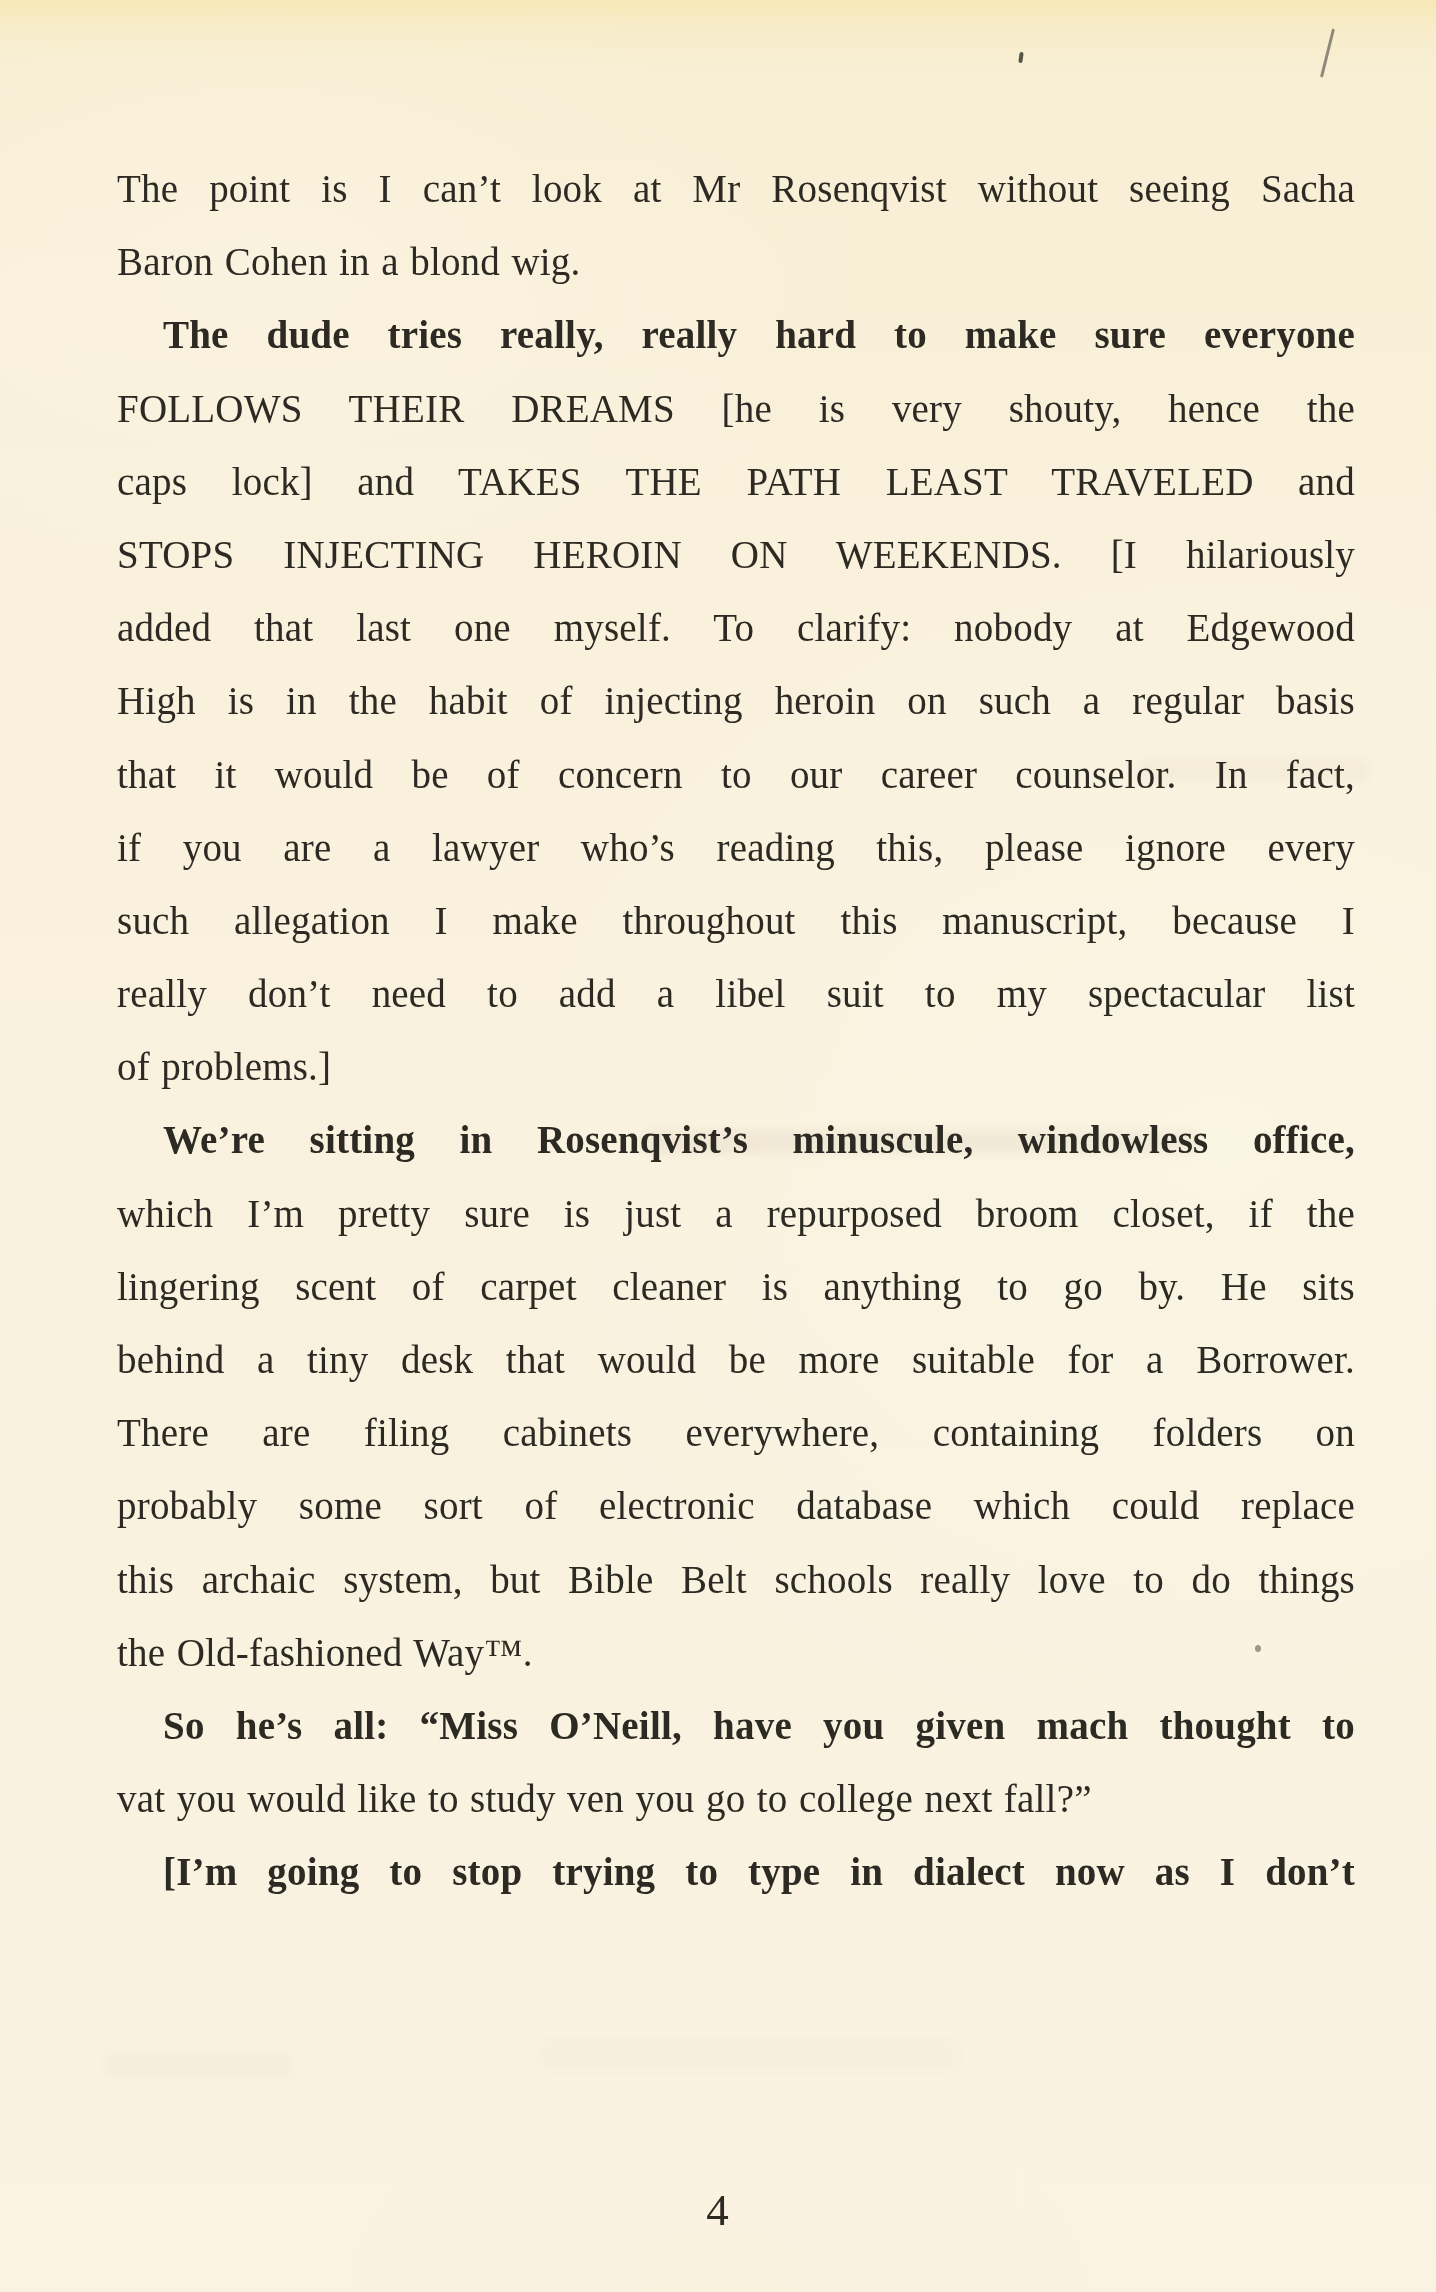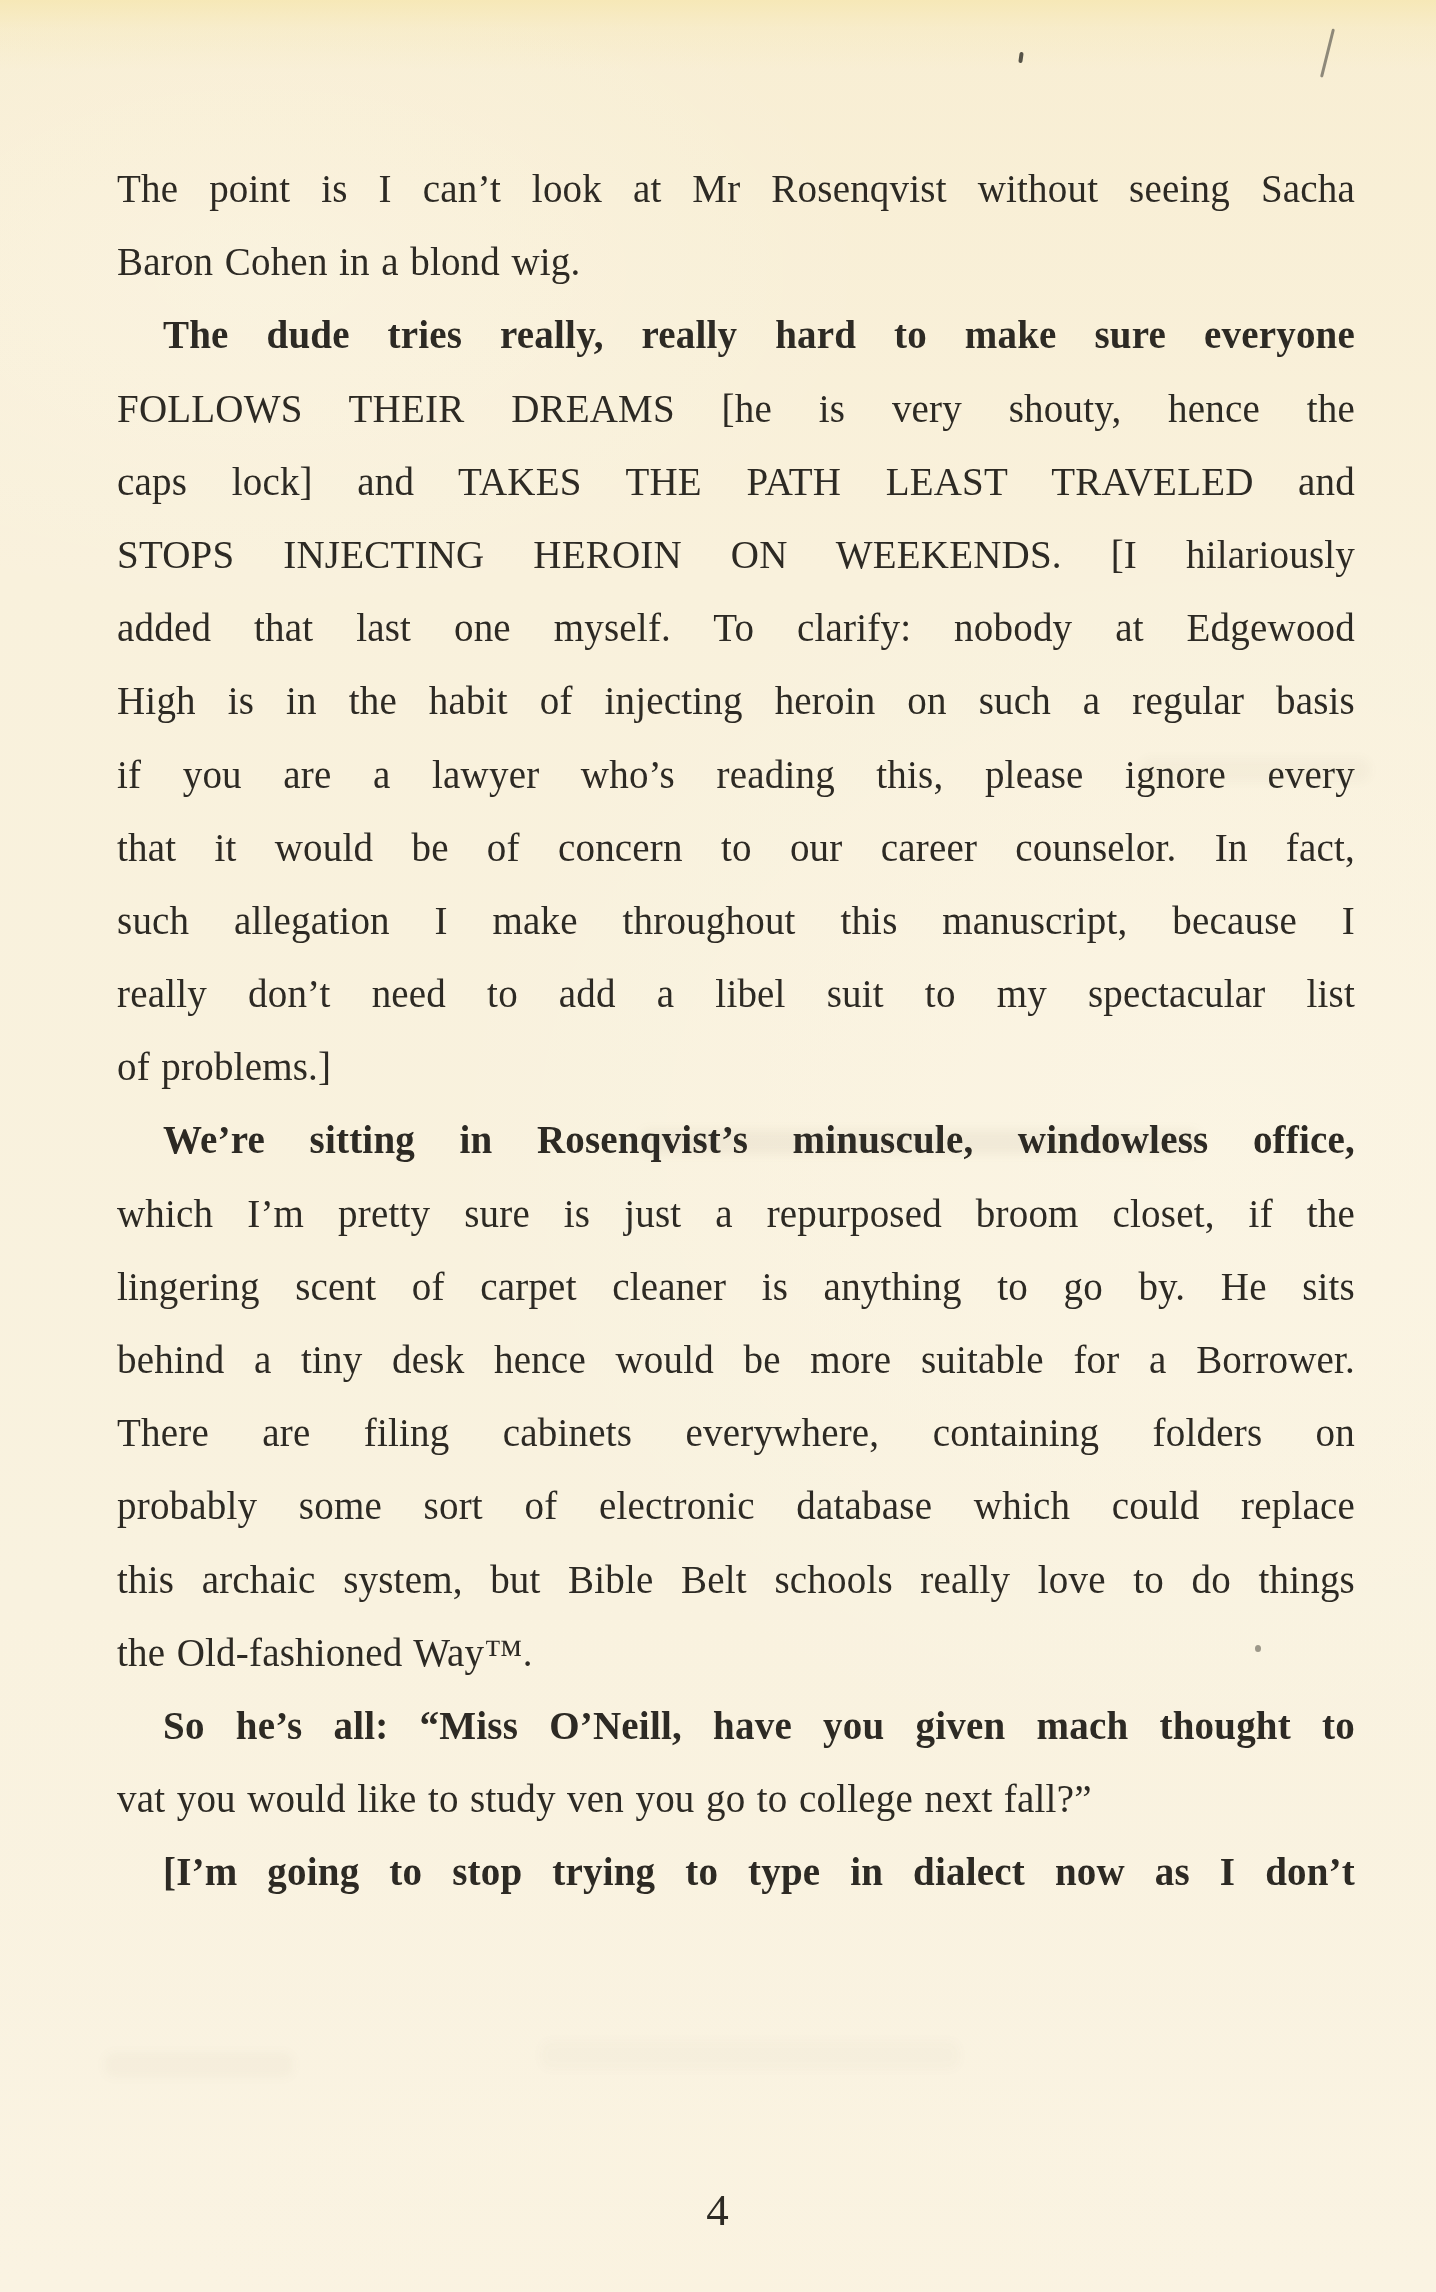--- a/index.html
+++ b/index.html
@@ -121,29 +121,29 @@
 
   <div class="text-block" id="text-block">
       <div class="line j">The point is I can’t look at Mr Rosenqvist without seeing Sacha</div>
       <div class="line">Baron Cohen in a blond wig.</div>
       <div class="line j ind">The dude tries really, really hard to make sure everyone</div>
       <div class="line j">FOLLOWS THEIR DREAMS [he is very shouty, hence the</div>
       <div class="line j">caps lock] and TAKES THE PATH LEAST TRAVELED and</div>
       <div class="line j">STOPS INJECTING HEROIN ON WEEKENDS. [I hilariously</div>
       <div class="line j">added that last one myself. To clarify: nobody at Edgewood</div>
       <div class="line j">High is in the habit of injecting heroin on such a regular basis</div>
+      <div class="line j">that it would be of concern to our career counselor. In fact,</div>
       <div class="line j">if you are a lawyer who’s reading this, please ignore every</div>
-      <div class="line j">that it would be of concern to our career counselor. In fact,</div>
       <div class="line j">such allegation I make throughout this manuscript, because I</div>
       <div class="line j">really don’t need to add a libel suit to my spectacular list</div>
       <div class="line">of problems.]</div>
       <div class="line j ind">We’re sitting in Rosenqvist’s minuscule, windowless office,</div>
       <div class="line j">which I’m pretty sure is just a repurposed broom closet, if the</div>
       <div class="line j">lingering scent of carpet cleaner is anything to go by. He sits</div>
-      <div class="line j">behind a tiny desk hence would be more suitable for a Borrower.</div>
+      <div class="line j">behind a tiny desk that would be more suitable for a Borrower.</div>
       <div class="line j">There are filing cabinets everywhere, containing folders on</div>
       <div class="line j">probably some sort of electronic database which could replace</div>
       <div class="line j">this archaic system, but Bible Belt schools really love to do things</div>
       <div class="line">the Old-fashioned Way™.</div>
       <div class="line j ind">So he’s all: “Miss O’Neill, have you given mach thought to</div>
       <div class="line">vat you would like to study ven you go to college next fall?”</div>
       <div class="line j ind">[I’m going to stop trying to type in dialect now as I don’t</div>
     </div>
 
   <div class="page-number">4</div>

